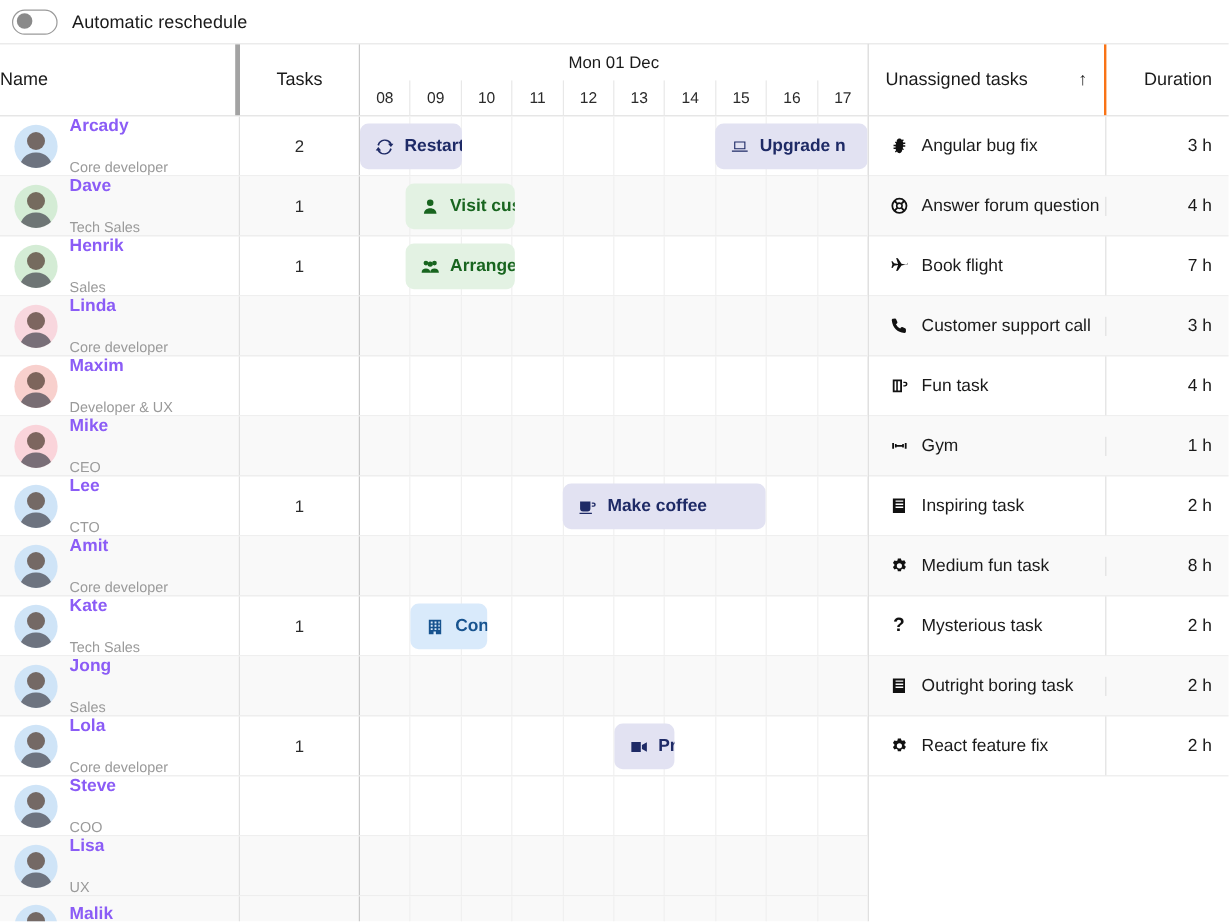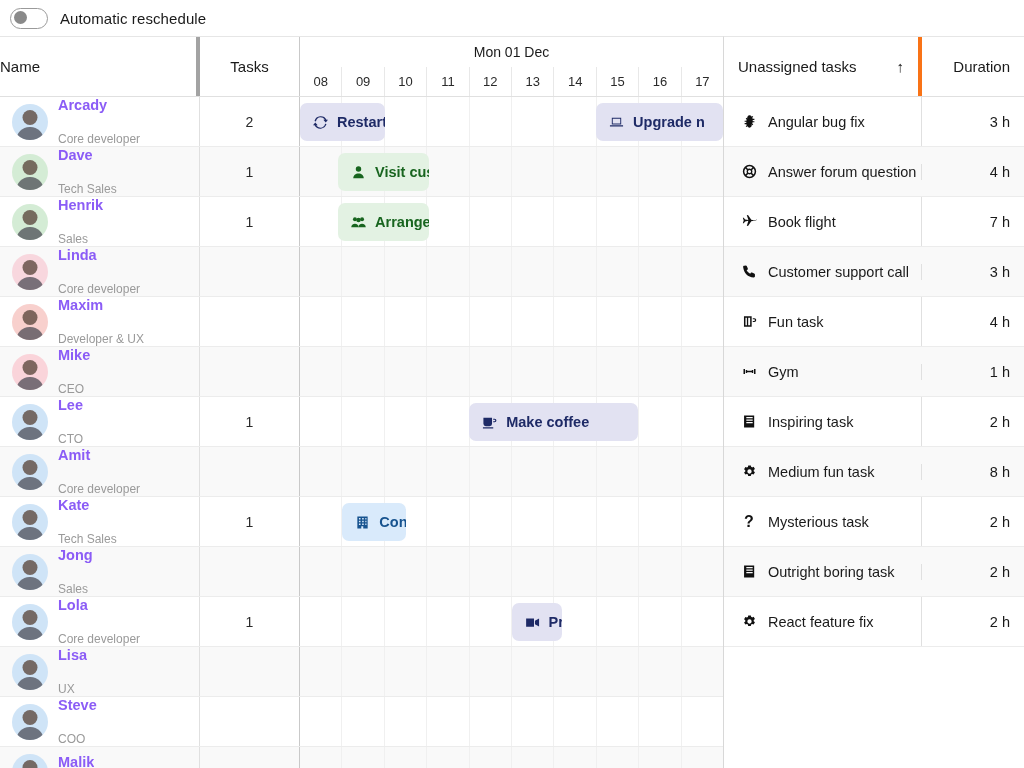--- a/index.html
+++ b/index.html
@@ -88,21 +88,21 @@
     cursor: pointer;
   }
   .bar .bi { flex: 0 0 auto; display: flex; align-items: center; font-size: 14px; }
   .bar.purple { background: #e2e2f2; color: #1e2a66; }
   .bar.green  { background: #e3f2e3; color: #18651f; }
   .bar.blue   { background: #d9eafb; color: #17538f; }
 
   
   .rhead { height: 60px; flex: 0 0 60px; display: flex; border-bottom: 1px solid #e0e0e0; }
   .rhead .rh-tasks { flex: 1 1 auto; display: flex; align-items: center; gap: 22px;
-                     padding-left: 14px; font-size: 15px; border-right: 4px solid #f97316; }
+                     padding-left: 14px; font-size: 15px; border-right: 2px solid #f97316; }
   .rhead .sort-ico { margin-left: auto; margin-right: 14px; font-size: 15px; color: #1a1a1a; }
   .rhead .rh-dur { width: 102px; flex: 0 0 102px; display: flex; align-items: center;
                    justify-content: flex-end; padding-right: 14px; font-size: 15px; }
   .rbody { flex: 1 1 auto; overflow: hidden; }
   .urow { height: 50px; display: flex; border-bottom: 1px solid #ececec; cursor: pointer; }
   .urow.alt { background: #f9f9f9; align-items: center; }
   .urow .ut { flex: 1 1 auto; display: flex; align-items: center; gap: 10px;
               padding-left: 16px; font-size: 14.5px; color: #1a1a1a;
               border-right: 1px solid #e0e0e0; overflow: hidden; }
   .urow .uicon { flex: 0 0 18px; display: flex; align-items: center; justify-content: center;
@@ -499,56 +499,56 @@
               <div class="bar purple" style="left: 50%; width: 12%;">
                 <span class="bi">
                   <svg width="15" height="15" viewBox="0 0 16 16" fill="currentColor">
                     <path d="M1.2 3.6h8.4v8.8H1.2V3.6zm9.4 2.6L15 3.8v8.4l-4.4-2.4V6.2z"></path>
                   </svg>
                 </span>
                 <span>Pres</span>
               </div>
             </div>
           </div>
+          <div class="row">
+            <div class="cell-name">
+              <div class="avatar" style="background:#cfe4f7">
+                <div class="head"></div>
+                <div class="body"></div>
+              </div>
+              <div class="who">
+                <div class="nm">Steve</div>
+                <div class="rl">COO</div>
+              </div>
+            </div>
+            <div class="cell-tasks"></div>
+            <div class="cell-time">
+              <div class="tl-lines">
+                <i></i>
+                <i></i>
+                <i></i>
+                <i></i>
+                <i></i>
+                <i></i>
+                <i></i>
+                <i></i>
+                <i></i>
+                <i></i>
+              </div>
+            </div>
+          </div>
           <div class="row alt">
             <div class="cell-name">
               <div class="avatar" style="background:#cfe4f7">
                 <div class="head"></div>
                 <div class="body"></div>
               </div>
               <div class="who">
                 <div class="nm">Lisa</div>
                 <div class="rl">UX</div>
-              </div>
-            </div>
-            <div class="cell-tasks"></div>
-            <div class="cell-time">
-              <div class="tl-lines">
-                <i></i>
-                <i></i>
-                <i></i>
-                <i></i>
-                <i></i>
-                <i></i>
-                <i></i>
-                <i></i>
-                <i></i>
-                <i></i>
-              </div>
-            </div>
-          </div>
-          <div class="row">
-            <div class="cell-name">
-              <div class="avatar" style="background:#cfe4f7">
-                <div class="head"></div>
-                <div class="body"></div>
-              </div>
-              <div class="who">
-                <div class="nm">Steve</div>
-                <div class="rl">COO</div>
               </div>
             </div>
             <div class="cell-tasks"></div>
             <div class="cell-time">
               <div class="tl-lines">
                 <i></i>
                 <i></i>
                 <i></i>
                 <i></i>
                 <i></i>

